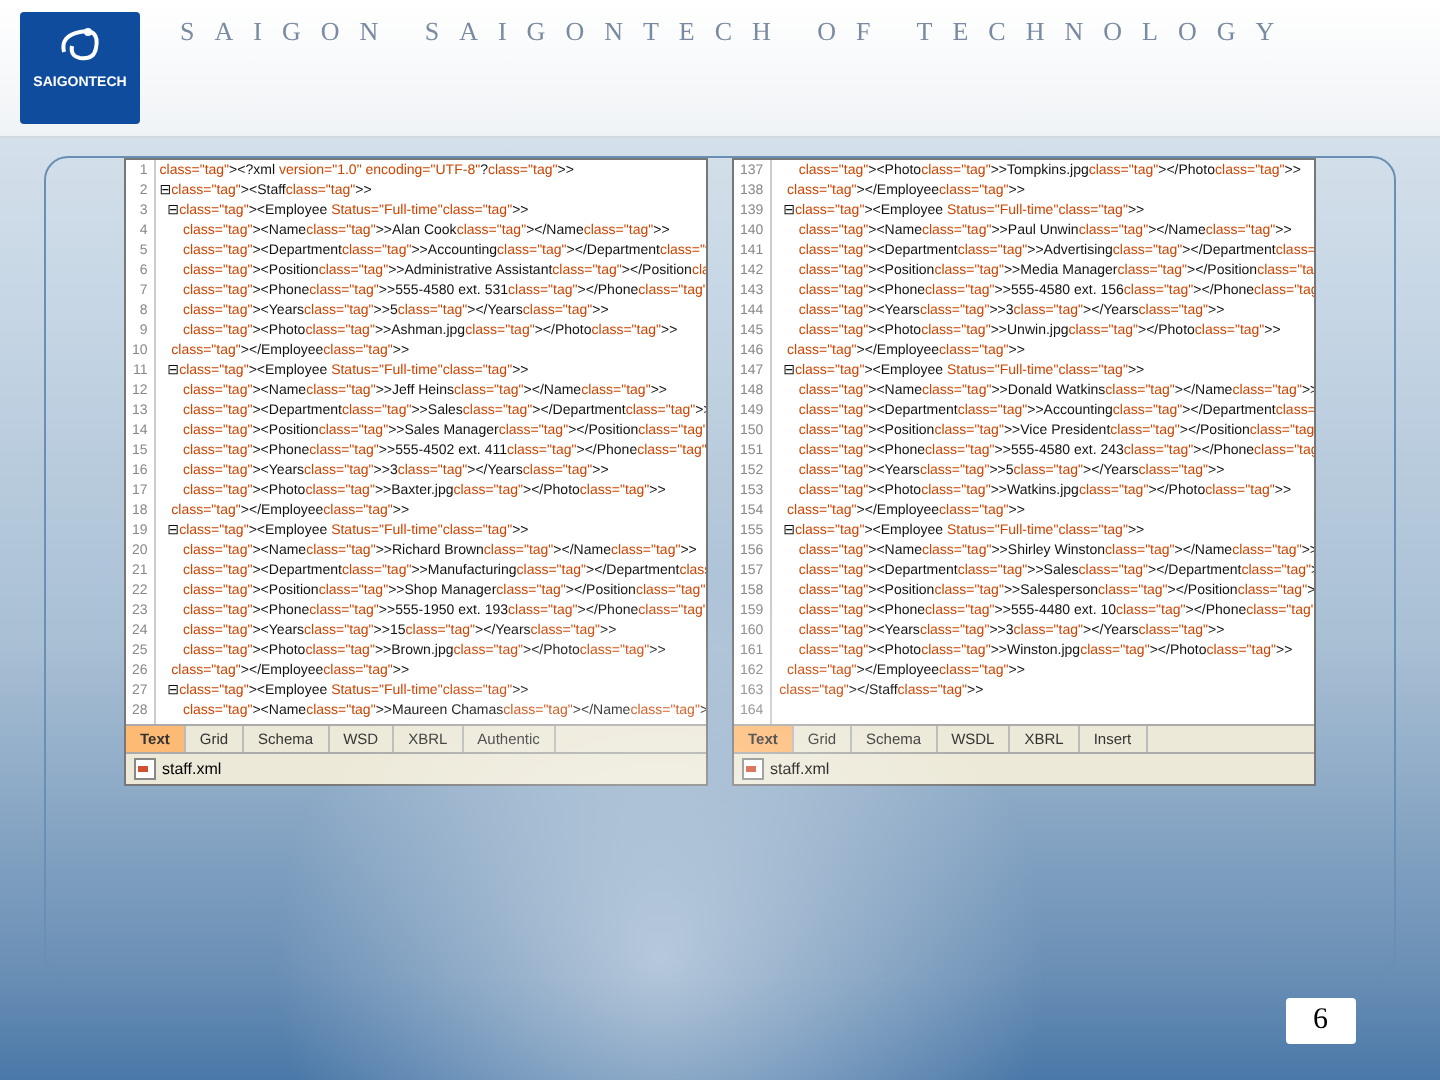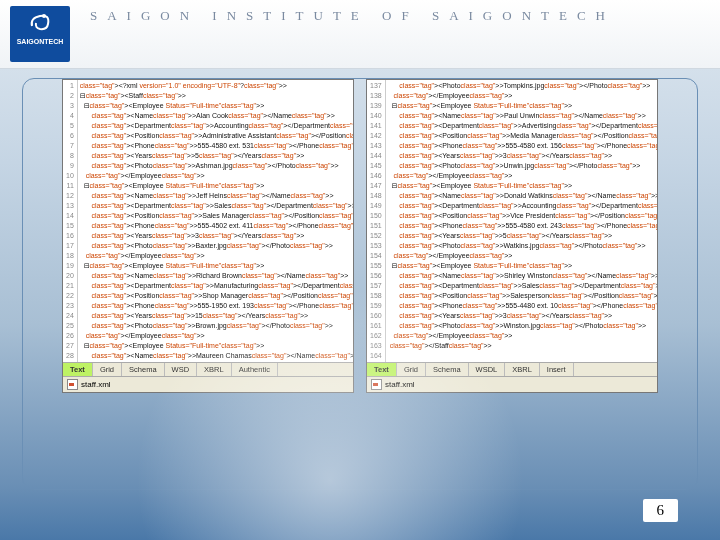--- a/index.html
+++ b/index.html
@@ -117,21 +117,21 @@
     border-top: 1px solid #aaa;
     background: #ece9d8;
     font-size: 7.5px;
   }
   .tabs span {
     padding: 2px 7px;
     border-right: 1px solid #bbb;
     color: #333;
   }
   .tabs span.active {
-    background: #bef264;
+    background: #fdba74;
     font-weight: bold;
     text-align: center;
   }
   .filetab {
     display: flex;
     align-items: center;
     gap: 3px;
     background: #ece9d8;
     border-top: 1px solid #aaa;
     padding: 2px 4px;
@@ -176,21 +176,21 @@
 <div class="top-bar">
   <div class="logo-box">
     <div class="logo-swirl">
       <svg viewBox="0 0 24 24">
           <path d="M4 14 Q2 6 12 4 Q22 2 20 12 Q19 18 12 17 Q7 16 8 11" fill="none" stroke="#fff" stroke-width="2"></path>
           <circle cx="16" cy="4" r="2" fill="#fff"></circle>
         </svg>
     </div>
     <div>SAIGONTECH</div>
   </div>
-  <div class="inst-title">SAIGON INSTITUTE OF SAIGONTECH</div>
+  <div class="inst-title">SAIGON SAIGONTECH OF TECHNOLOGY</div>
 </div>
 
 <div class="content-frame">
 
   <div class="panes">
     <div class="editor">
       <div class="code-area">
         <div class="gutter" id="gutter-left">1
 2
 3

